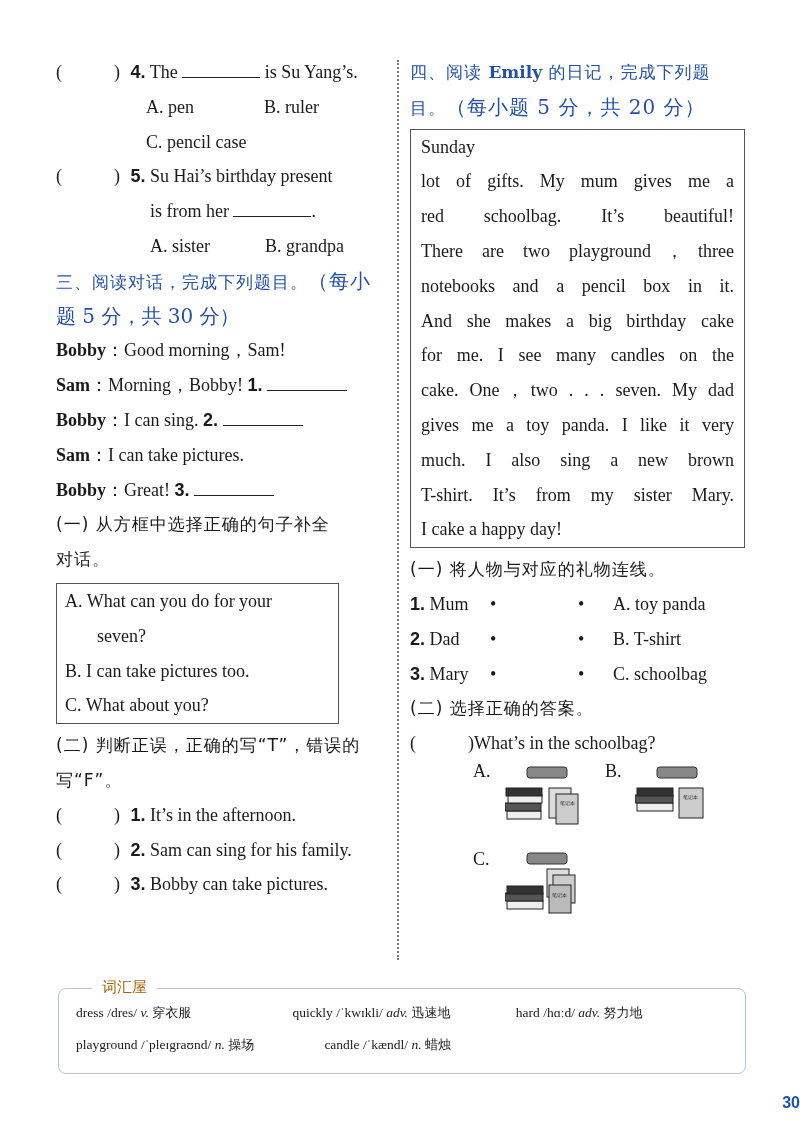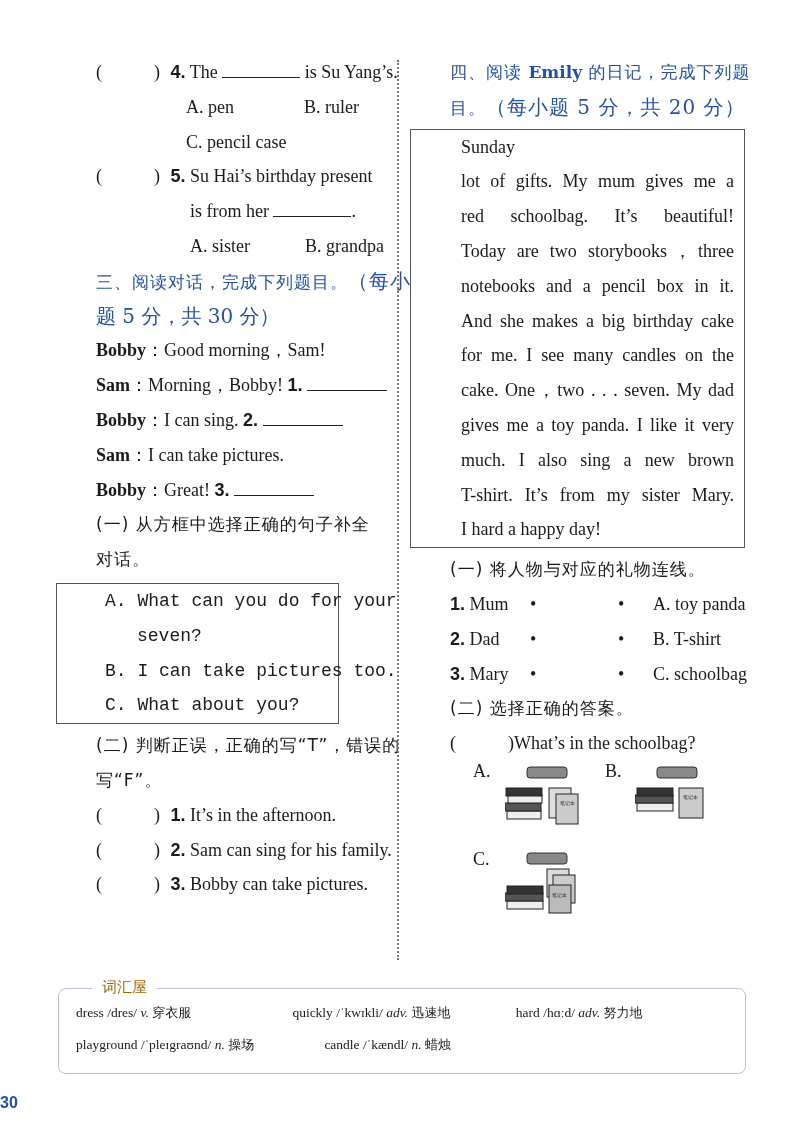--- a/index.html
+++ b/index.html
@@ -10,37 +10,37 @@
     color: #1a1a1a;
     font-size: 18px;
   }
   .col { position: absolute; top: 55px; }
   .left { left: 56px; width: 330px; }
   .right { left: 410px; width: 345px; }
   .divider {
     position: absolute; left: 397px; top: 60px; height: 900px; width: 0;
     border-left: 2px dotted #777;
   }
-  .line { height: 34.8px; line-height: 34.8px; white-space: nowrap; margin-left: 40px; }
+  .line { height: 34.8px; line-height: 34.8px; white-space: nowrap; }
   .num { font-family: "Liberation Sans", "DejaVu Sans", sans-serif; font-weight: bold; }
   .paren { display: inline-block; width: 58px; }
   .paren-r { display: inline-block; width: 12px; }
   .blank { display: inline-block; border-bottom: 1px solid #222; height: 18px; vertical-align: baseline; }
   .opt { padding-left: 90px; }
   .opt span.o { display: inline-block; }
   .sec-title { color: #2350a8; font-family: "DejaVu Sans", sans-serif; font-size: 17px; letter-spacing: 1px; }
   .sec-sub { color: #2350a8; font-family: "DejaVu Serif", serif; font-size: 20px; }
   .cn { font-family: "DejaVu Sans", sans-serif; font-size: 17px; letter-spacing: 1px; }
   .speaker { font-weight: bold; }
   .box {
     border: 1.5px solid #555;
     padding: 0 8px;
   }
   .options-box { width: 283px; margin: 6px 0 4px 0; }
-  .options-box .line { height: 34.8px; font-family: Liberation Mono, monospace; }
+  .options-box .line { height: 34.8px; }
   .indent { padding-left: 32px; }
   .diary { width: 335px; padding: 0 10px; margin-top: 4px; }
   .diary .line { text-align: justify; text-align-last: justify; }
   .diary .last { text-align-last: left; }
   .diary .first { padding-left: 42px; }
   .match-row { display: flex; align-items: center; }
   .match-row .who { width: 80px; }
   .match-row .dot { width: 88px; text-align: left; }
   .match-row .dot2 { width: 35px; }
   .pics { position: relative; height: 150px; }
@@ -52,21 +52,21 @@
     border: 1.5px solid #b9c3d3; border-radius: 8px;
   }
   .vocab-title {
     position: absolute; left: 34px; top: 0px; background: #fff; padding: 0 10px;
     color: #a16207; font-family: "DejaVu Sans", sans-serif; font-size: 15px;
   }
   .vocab-line { position: absolute; left: 18px; font-size: 13.5px; white-space: nowrap; }
   .vocab-line .cnv { font-family: "DejaVu Serif", serif; font-size: 13px; }
   .pos { font-style: italic; }
   .pagenum {
-    position: absolute; left: 0; width: 800px; top: 1094px; text-align: left;
+    position: absolute; left: 0; width: 800px; top: 1094px; text-align: right;
     font-family: "Liberation Sans", "DejaVu Sans", sans-serif; font-weight: bold;
     color: #2050b0; font-size: 16px;
   }
 </style>
 </head>
 <body>
 
 <div class="col left">
   <div class="line">
     <span class="paren">(</span><span class="paren-r">)</span>
@@ -161,29 +161,29 @@
     <span>四、阅读 </span><span style="font-family:'DejaVu Serif',serif;font-weight:bold;letter-spacing:0">Emily</span><span> 的日记，完成下列题</span>
   </div>
   <div class="line sec-title">
     <span>目。</span><span class="sec-sub">（每小题 5 分，共 20 分）</span>
   </div>
 
   <div class="box diary">
     <div class="line" style="text-align-last:left">Sunday</div>
     <div class="line">lot of gifts. My mum gives me a</div>
     <div class="line">red schoolbag. It’s beautiful!</div>
-    <div class="line">Today are two storybooks，three</div>
+    <div class="line">There are two playground，three</div>
     <div class="line">notebooks and a pencil box in it.</div>
     <div class="line">And she makes a big birthday cake</div>
     <div class="line">for me. I see many candles on the</div>
     <div class="line">cake. One，two . . . seven. My dad</div>
     <div class="line">gives me a toy panda. I like it very</div>
     <div class="line">much. I also sing a new brown</div>
     <div class="line">T-shirt. It’s from my sister Mary.</div>
-    <div class="line last">I hard a happy day!</div>
+    <div class="line last">I cake a happy day!</div>
   </div>
 
   <div class="line cn" style="margin-top:4px">(一) 将人物与对应的礼物连线。</div>
 
   <div class="line match-row">
     <span class="who"><span class="num">1.</span> <span>Mum</span></span>
     <span class="dot">•</span>
     <span class="dot2">•</span>
     <span>A.  toy panda</span>
   </div>

